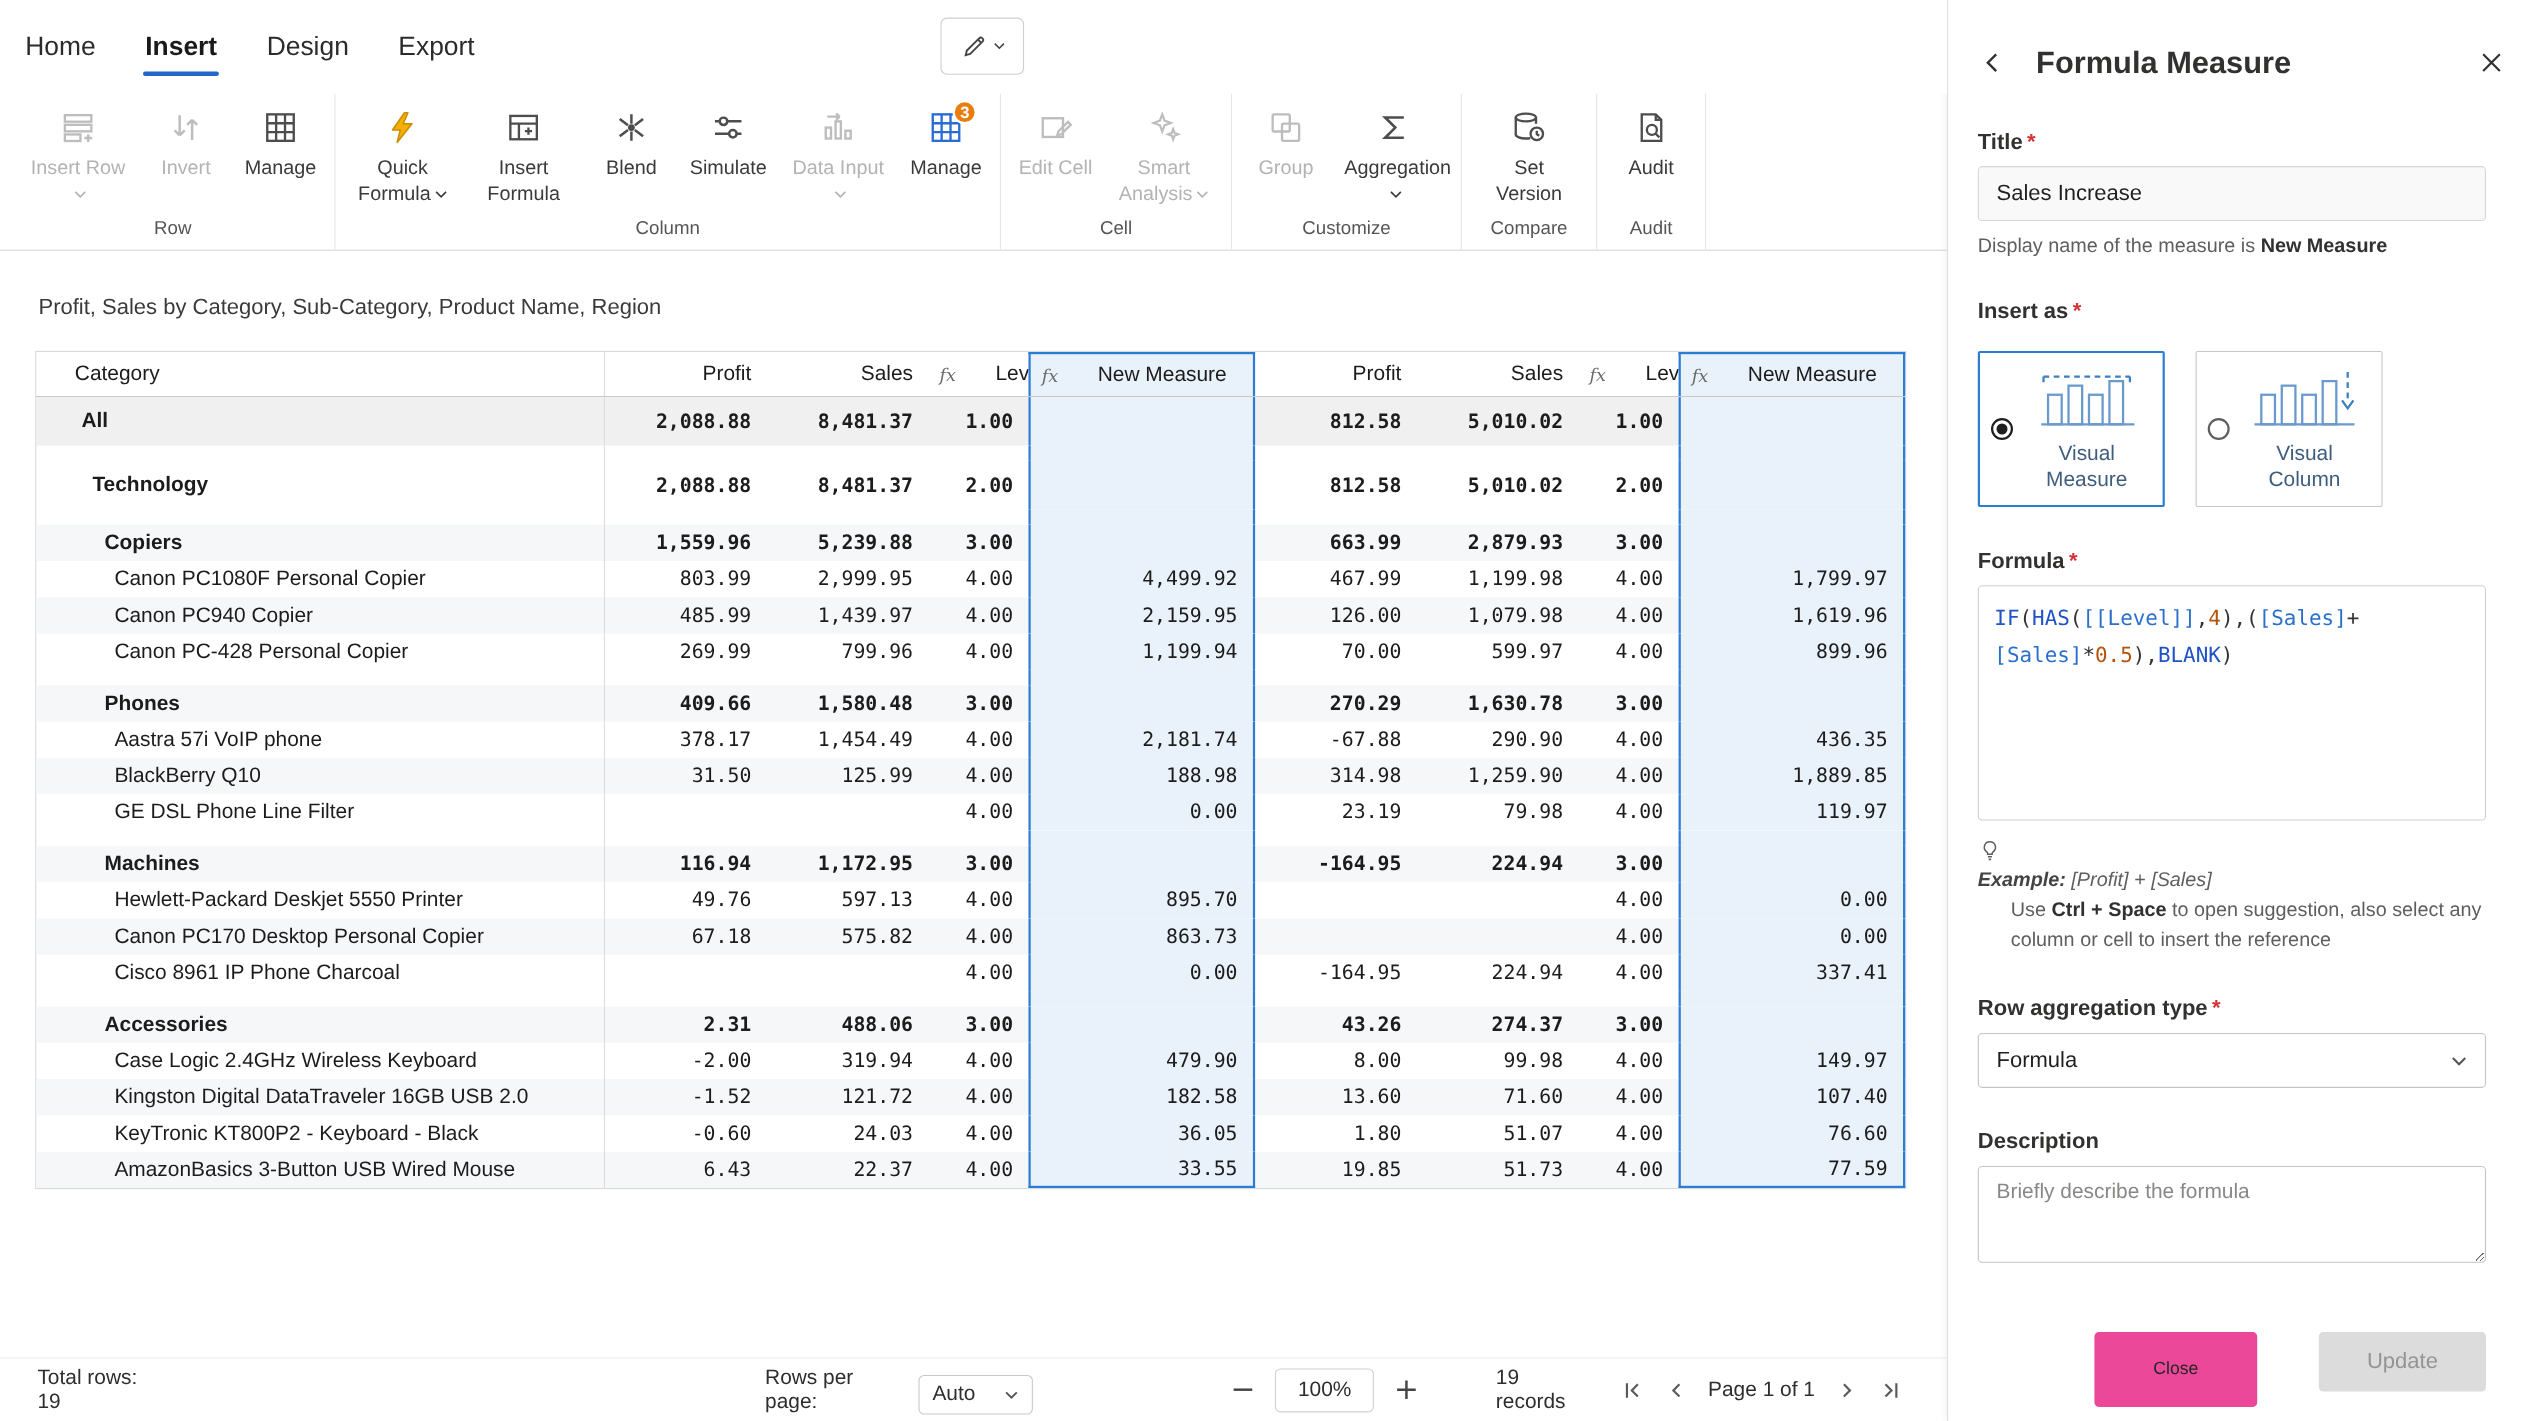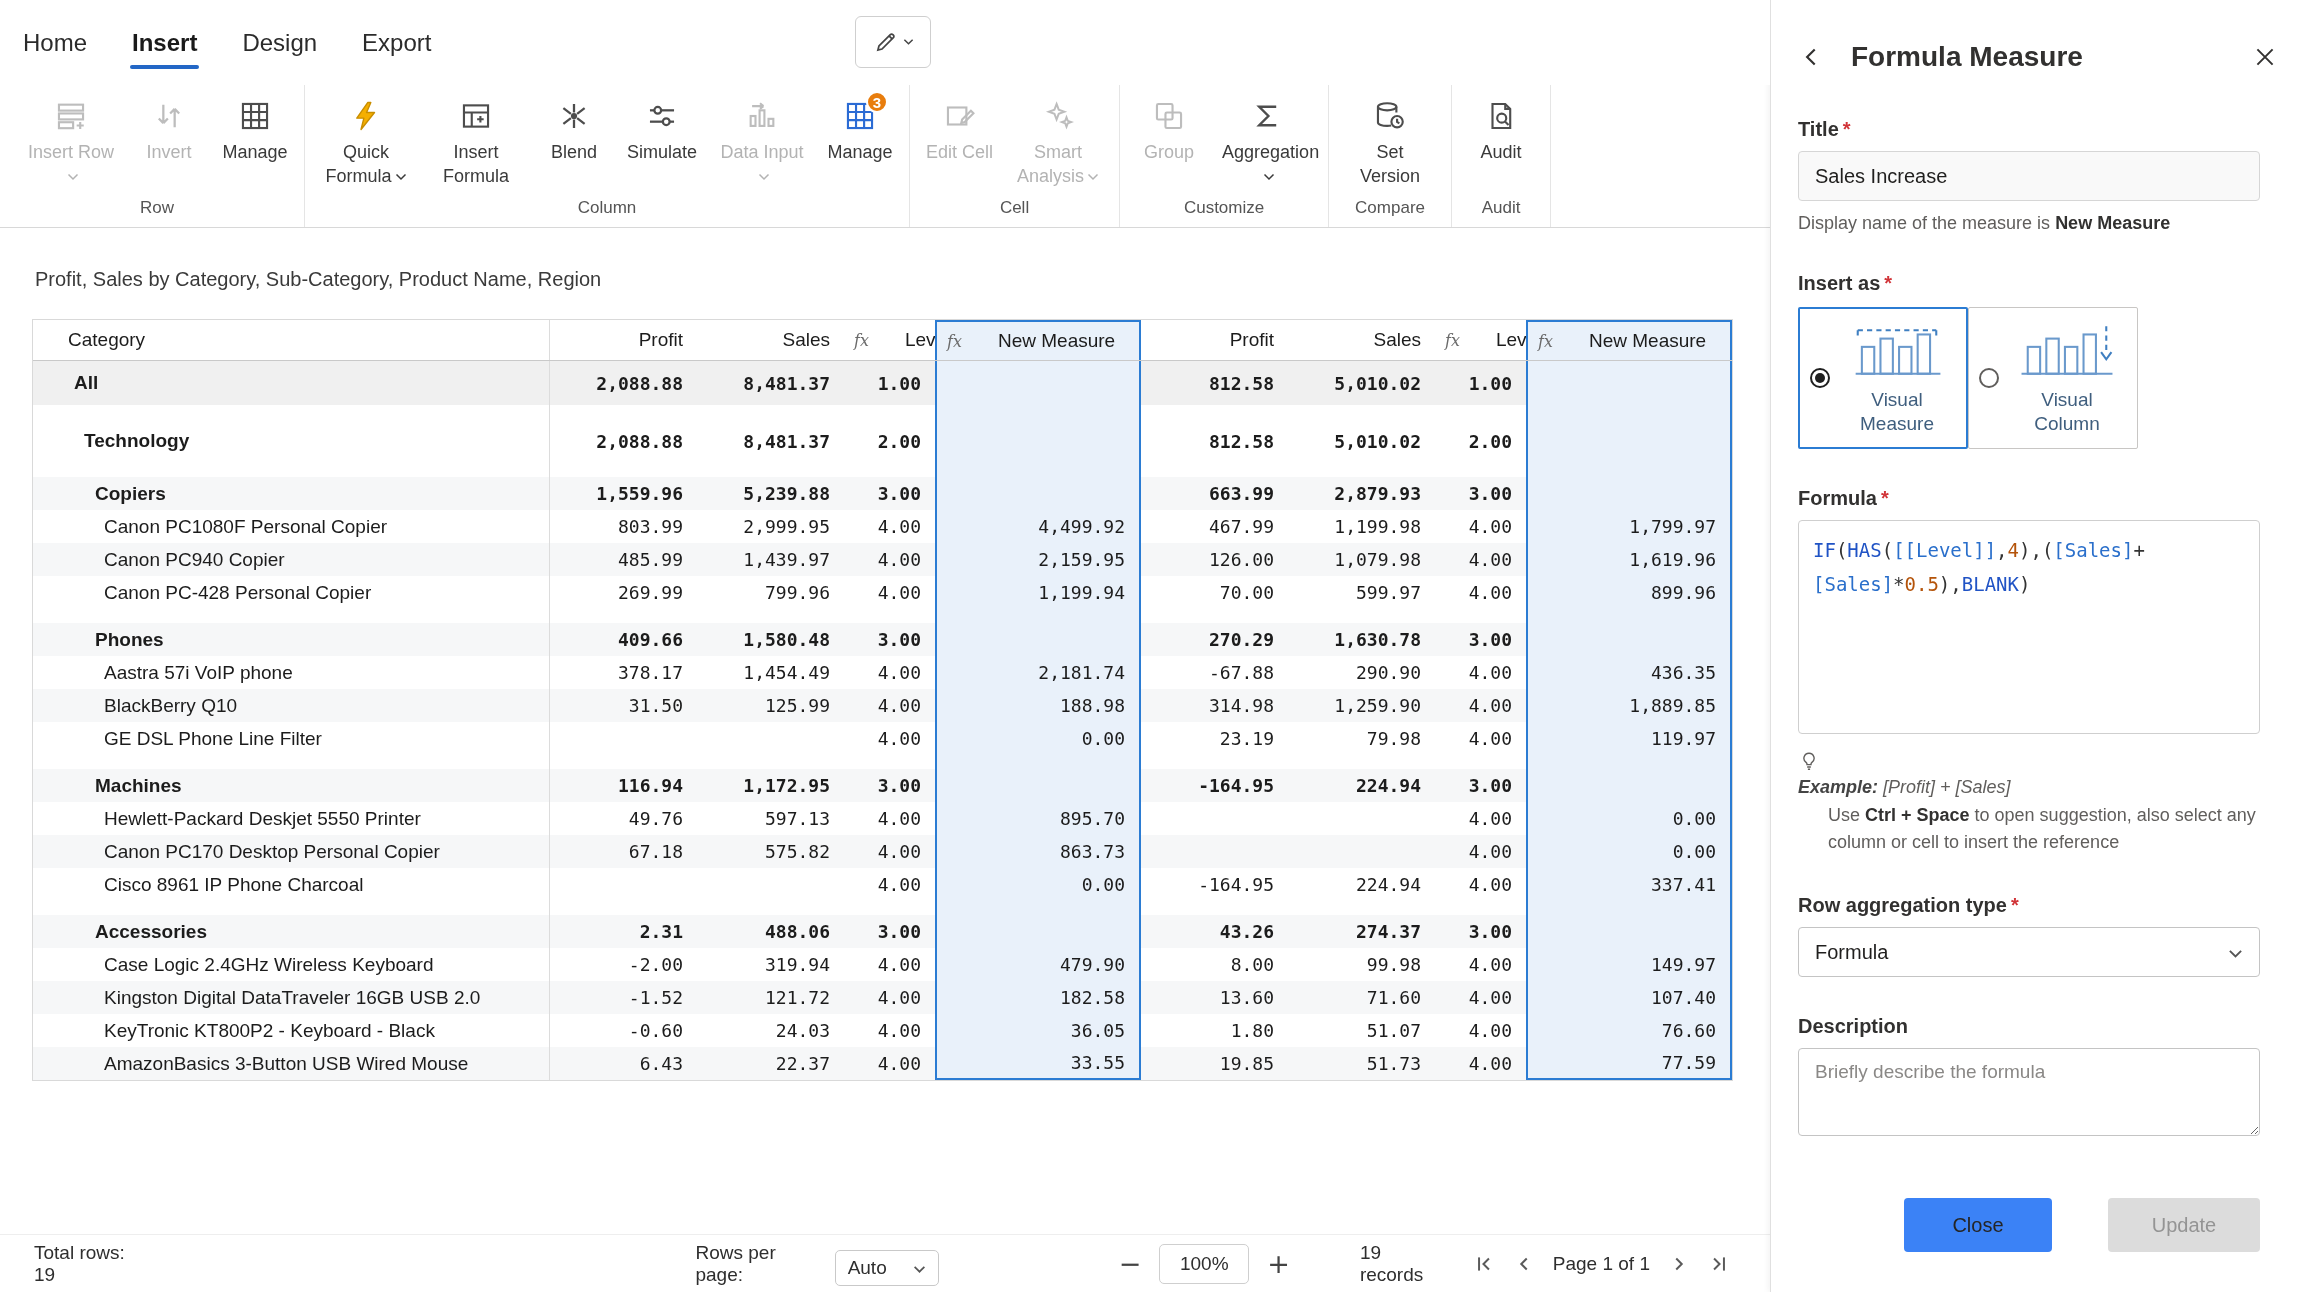--- a/index.html
+++ b/index.html
@@ -81,21 +81,21 @@
   .p-back { background:none; border:none; cursor:pointer; padding:4px; display:flex; }
   .p-title { font-size:28px; font-weight:600; color:#323130; margin-left:22px; }
   .p-close { background:none; border:none; cursor:pointer; padding:4px; position:absolute; right:0; display:flex; }
   .p-body { padding:0 45px 0 27px; }
   .f-label { margin-top:44px; font-size:20px; font-weight:600; color:#323130; }
   .f-label.mt { margin-top:38px; }
   .req { color:#d13438; margin-left:4px; }
   .f-input { margin-top:10px; width:462px; height:50px; border:1px solid #d6d6d6; border-radius:4px; background:#f9f9f9; font-family:"Liberation Sans", sans-serif; font-size:20px; color:#201f1e; padding:0 16px; }
   .f-help { margin-top:12px; font-size:18px; color:#605e5c; }
   .f-help b { color:#323130; }
-  .cards { margin-top:12px; display:flex; gap:0;align-items:center; }
+  .cards { margin-top:24px; display:flex; gap:28px;align-items:center; }
   .card { width:170px; height:142px; border:1px solid #c8c6c4; border-radius:2px; background:#fff; display:flex; align-items:center; padding:0 6px 0 10px; gap:4px; cursor:pointer; }
   .card.sel { border:2px solid #2b7cd3; }
   .radio { width:20px; height:20px; border:2px solid #605e5c; border-radius:50%; position:relative; flex:none; }
   .card.sel .radio { border-color:#1f1f1f; }
   .card.sel .radio::after { content:''; position:absolute; inset:3px; border-radius:50%; background:#1f1f1f; }
   .card-inner { flex:1; display:flex; flex-direction:column; align-items:center; }
   .card-inner svg { width:100px; height:62px; }
   .card-label { margin-top:2px; width:92px; text-align:center; font-size:19px; line-height:24px; color:#3f5e7e; }
   .formula-box { margin-top:10px; width:462px; height:214px; border:1px solid #cfcfcf; border-radius:4px; padding:12px 14px; font-family:"DejaVu Sans Mono", monospace; font-size:19px; line-height:34px; cursor:text; }
   .tk-kw { color:#2053c5; }
@@ -106,21 +106,21 @@
   .example-row svg { flex:none; margin-top:2px; }
   .example-row b { color:#444; font-style:italic; }
   .example-row i { color:#605e5c; }
   .sugg { margin-top:4px; padding-left:30px; font-size:18px; line-height:27px; color:#605e5c; width:460px; }
   .sugg b { color:#323130; }
   .f-select { margin-top:10px; width:462px; height:50px; border:1px solid #c4c4c4; border-radius:4px; display:flex; align-items:center; justify-content:space-between; padding:0 16px; font-size:20px; color:#201f1e; cursor:pointer; }
   .f-select svg { color:#555; }
   .f-textarea { margin-top:10px; width:462px; height:88px; border:1px solid #c4c4c4; border-radius:4px; font-family:"Liberation Sans", sans-serif; font-size:19px; color:#201f1e; padding:12px 16px; resize:both; }
   .f-textarea::placeholder { color:#8a8886; }
   .p-actions { margin-top:58px; width:462px; display:flex; justify-content:flex-end; gap:56px; }
-  .btn-close { width:148px; height:54px; border:none; border-radius:4px; background:#3b82f6; font-size:20px; color:#252525; cursor:pointer; font-family:"Liberation Sans", sans-serif; }
+  .btn-close { width:148px; height:68px; border:none; border-radius:4px; background:#ec4899; font-size:16px; color:#252525; cursor:pointer; font-family:"Liberation Sans", sans-serif; }
   .btn-update { width:152px; height:54px; border:none; border-radius:4px; background:#dcdcdc; font-size:20px; color:#949494; font-family:"Liberation Sans", sans-serif; }
 </style>
 </head>
 <body>
 
 <div class="root">
   <div class="main">
 
     <div class="tabbar">
       <div id="tabs">

